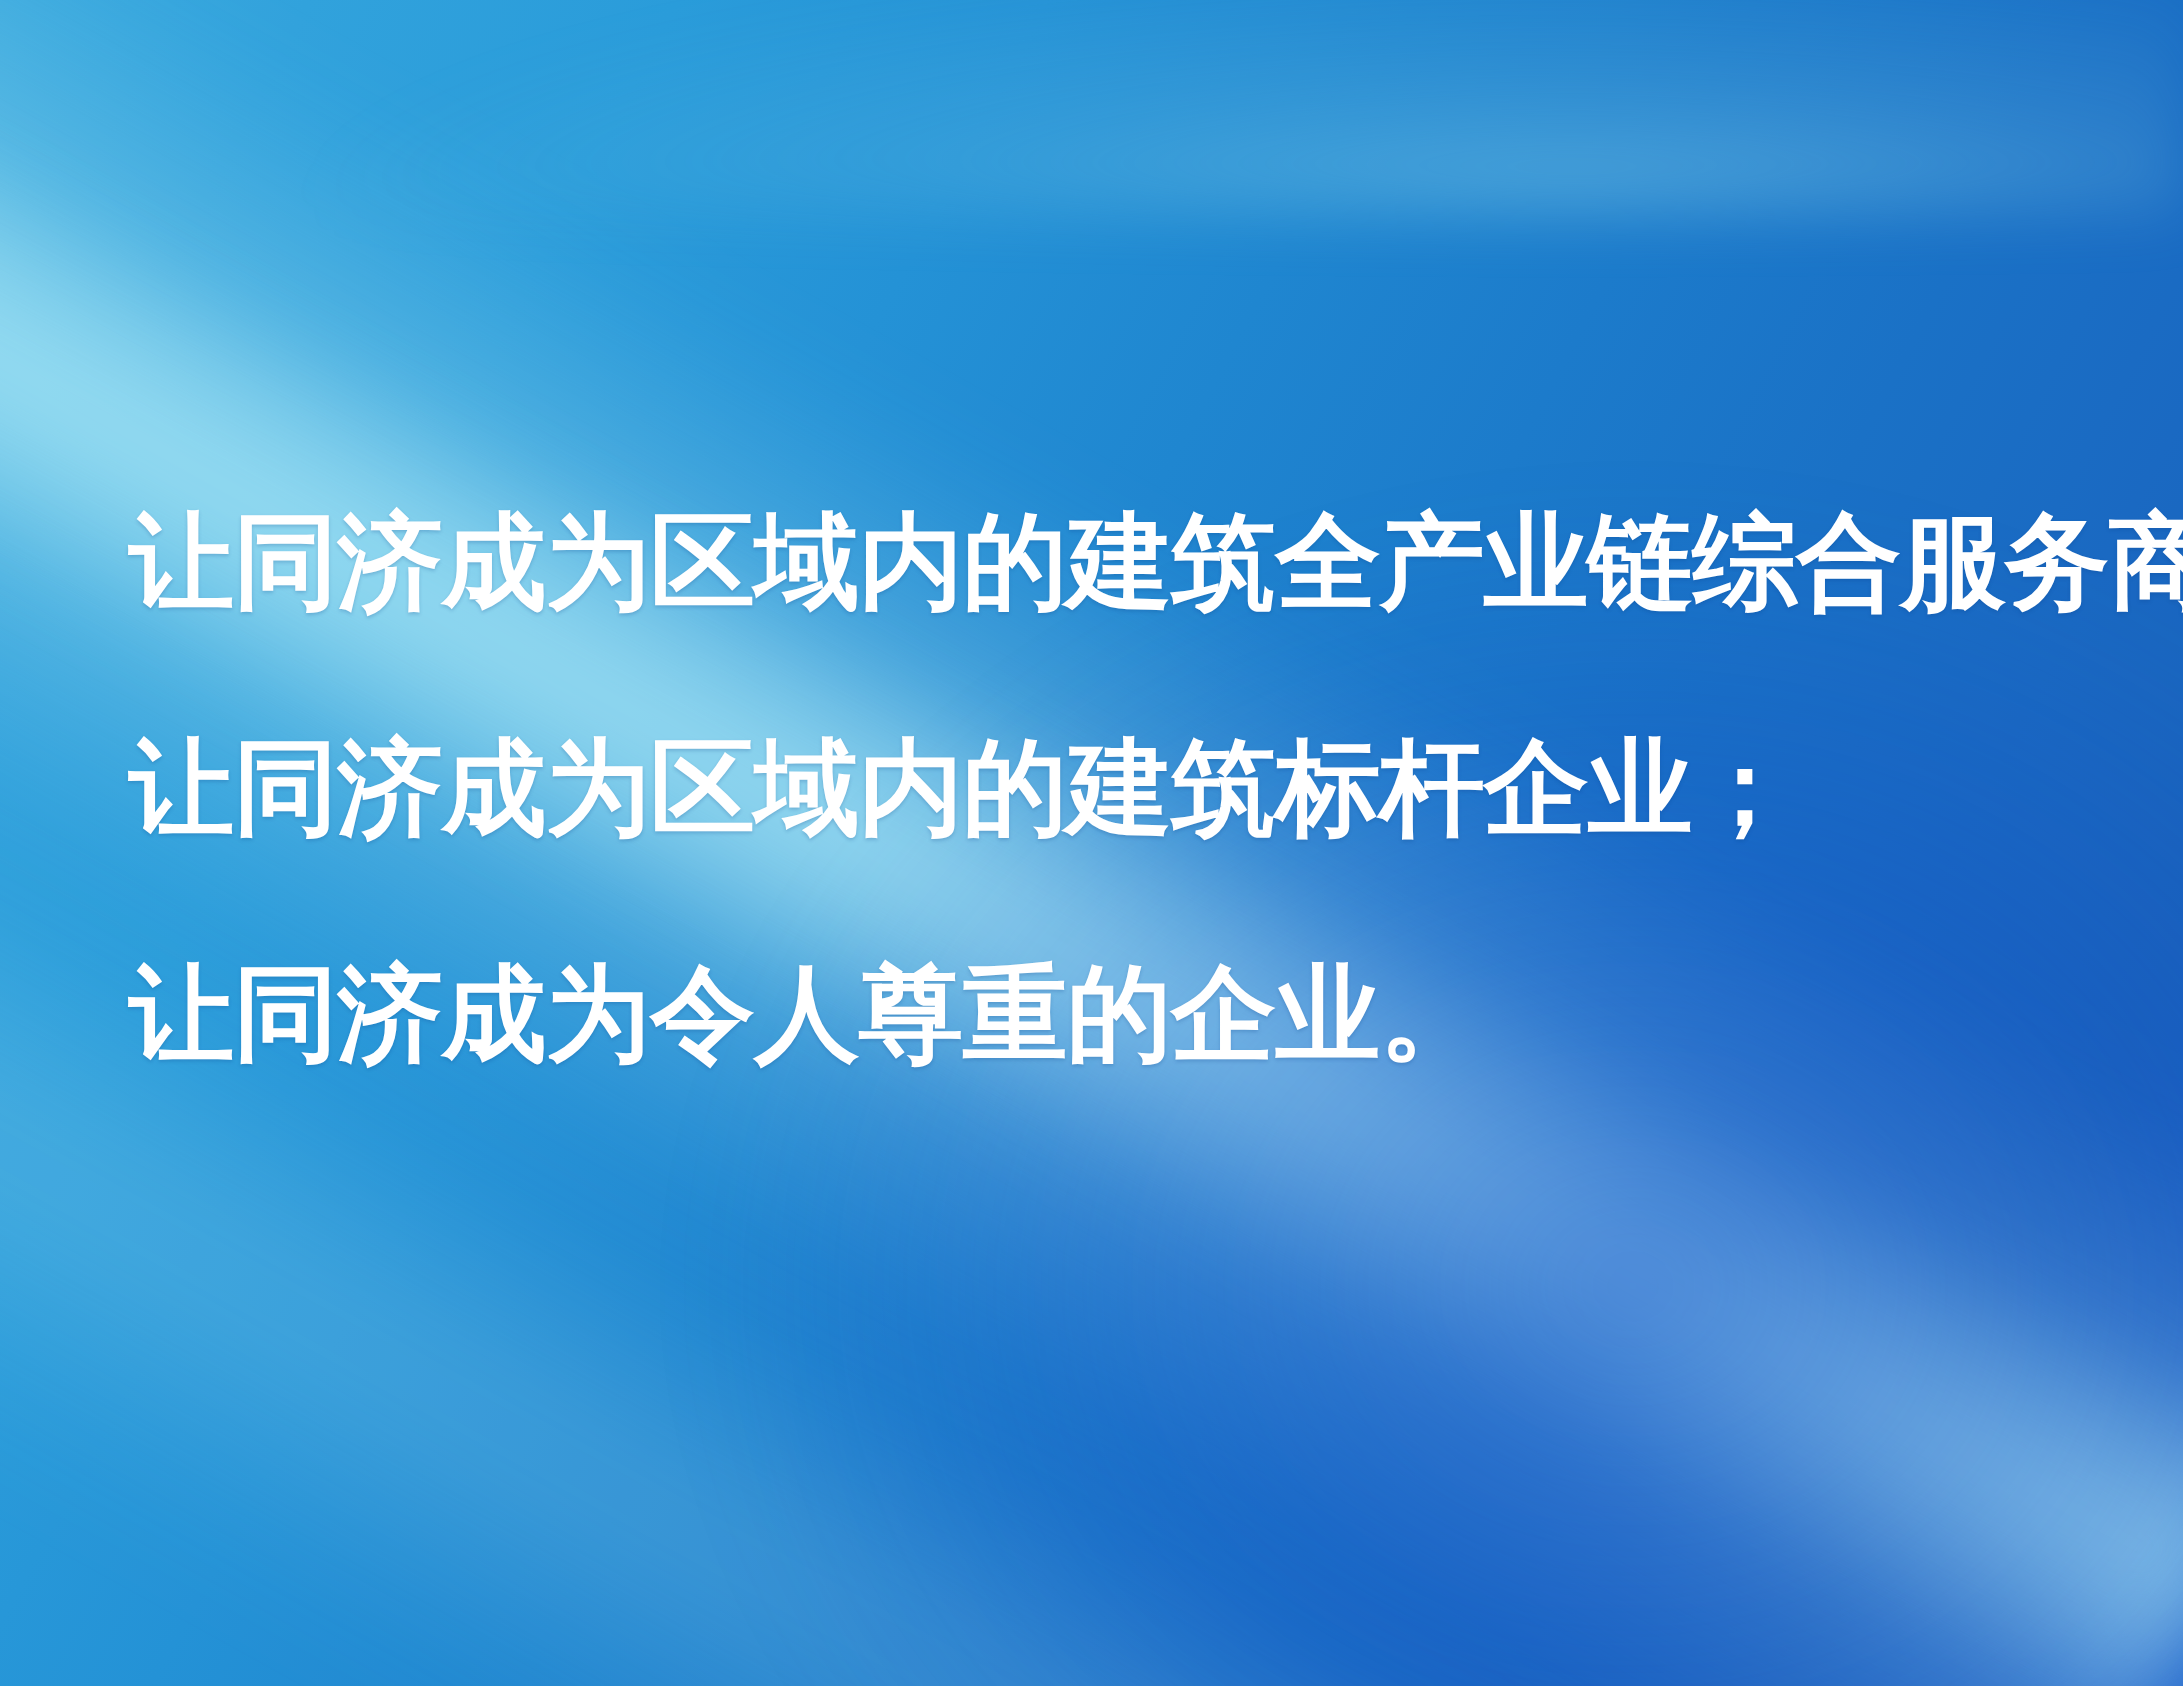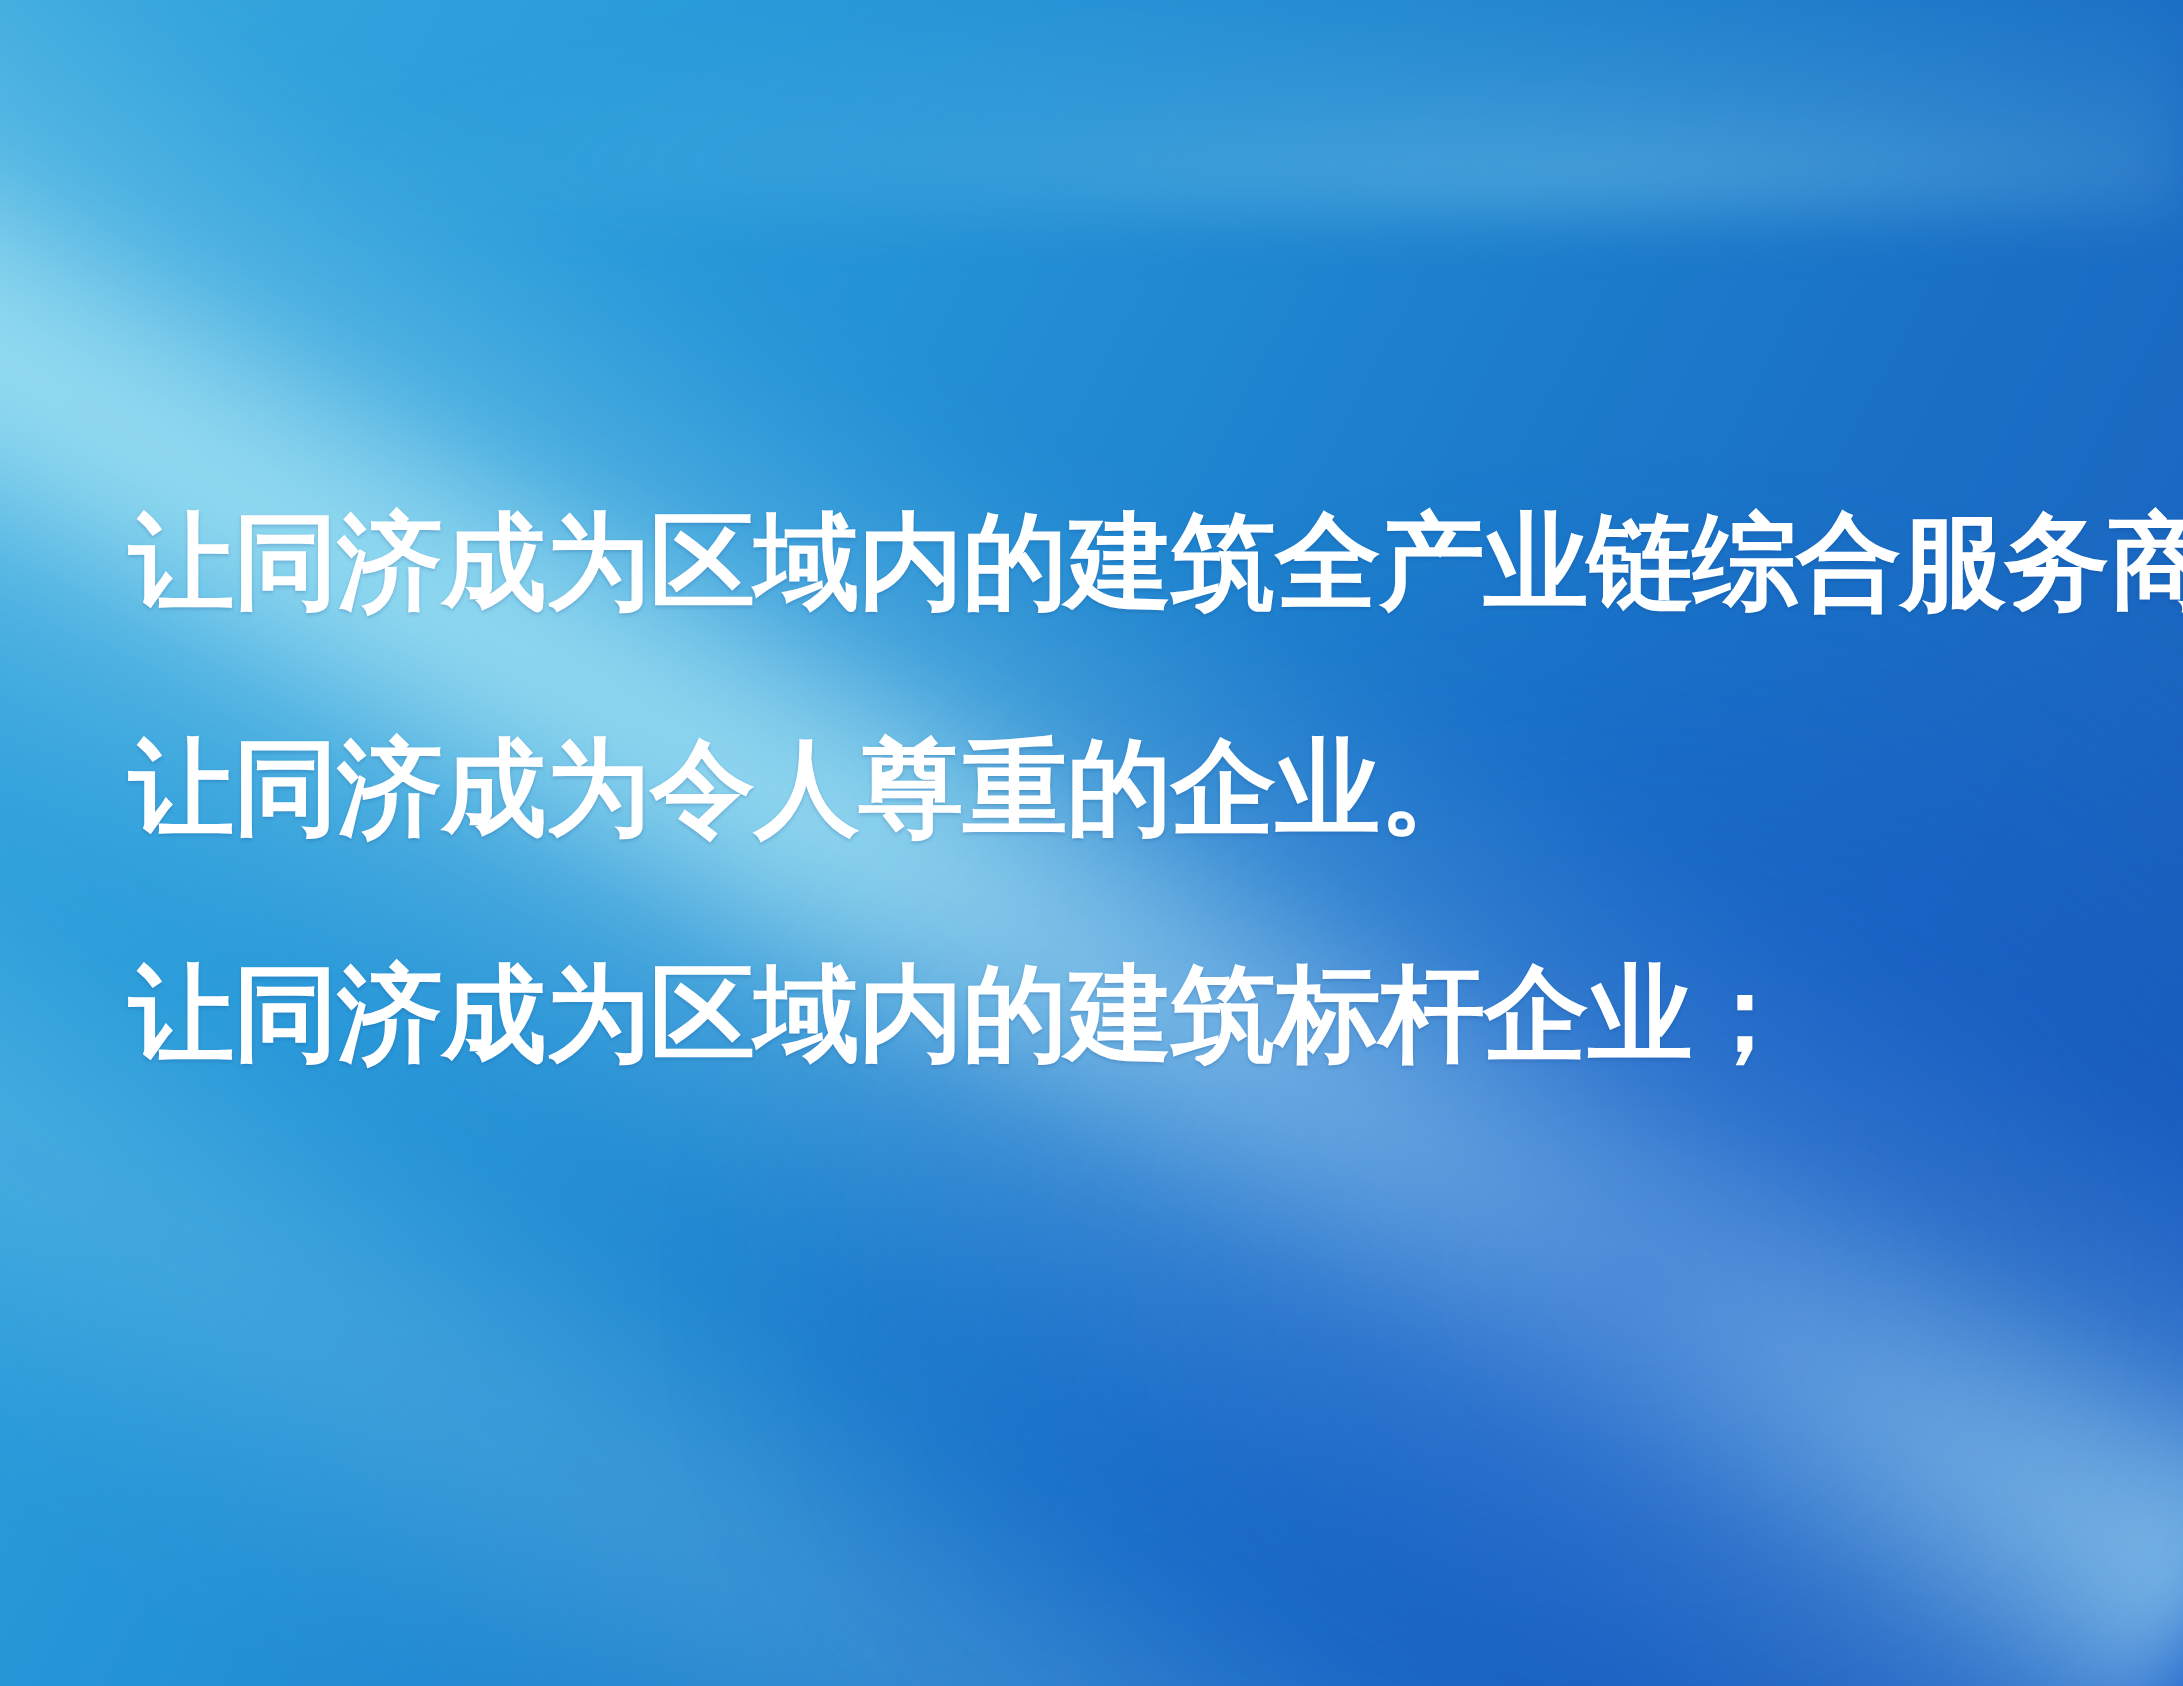--- a/index.html
+++ b/index.html
@@ -139,18 +139,18 @@
 <div id="slide">
 
   <div id="top-glow"></div>
   <div id="streak-wide"></div>
   <div id="streak-core"></div>
   <div id="streak-lower"></div>
   <div id="corner-shade"></div>
 
   <div id="text-block">
     <div class="slide-line">让同济成为区域内的建筑全产业链综合服务商；</div>
+    <div class="slide-line">让同济成为区域内的建筑标杆企业；</div>
     <div class="slide-line">让同济成为令人尊重的企业。</div>
-    <div class="slide-line">让同济成为区域内的建筑标杆企业；</div>
   </div>
 
 </div>
 
 
 </body></html>

